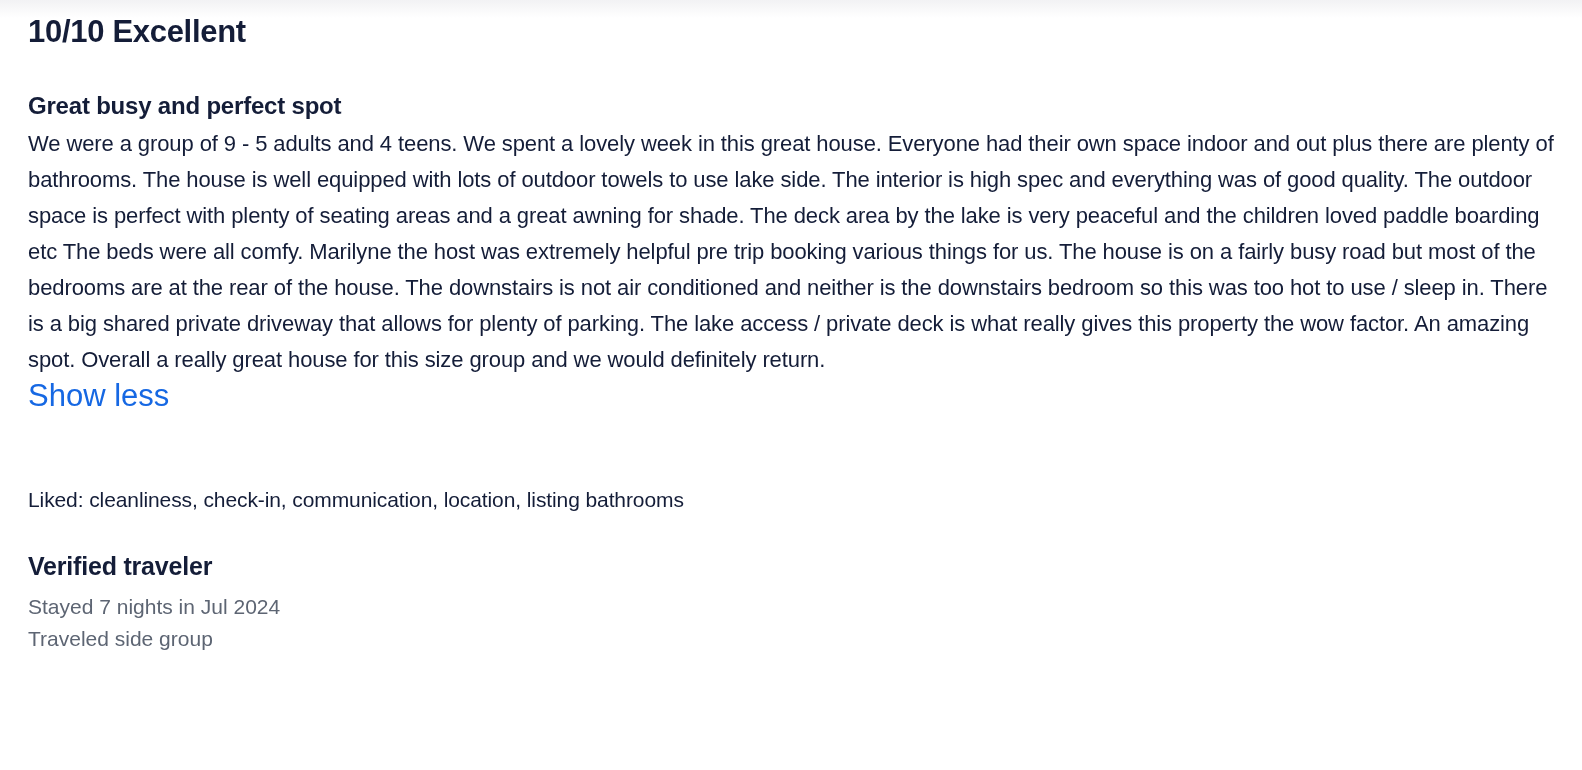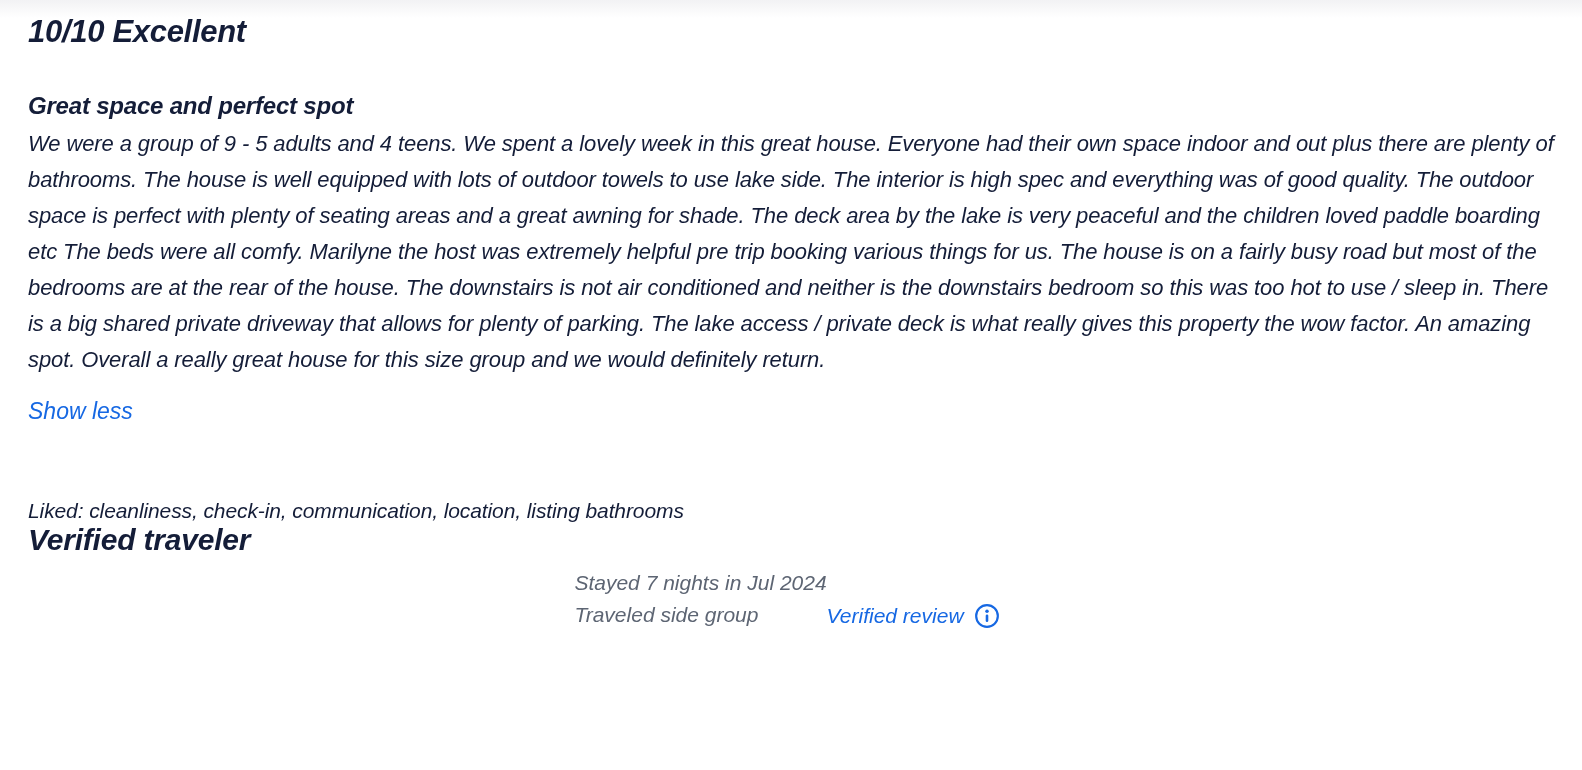--- a/index.html
+++ b/index.html
@@ -14,21 +14,20 @@
     position: absolute;
     top: 0; left: 0; right: 0;
     height: 18px;
     background: linear-gradient(to bottom, #f2f2f4 0%, rgba(255,255,255,0) 100%);
     pointer-events: none;
   }
   .page {
     position: relative;
     padding: 14px 24px 0 28px;
     color: var(--text, #141d38);
-    font-style: italic;
   }
   .score-heading {
     font-size: 31px;
     font-weight: 700;
     letter-spacing: -0.3px;
     color: var(--text, #141d38);
   }
   .review-title {
     margin-top: 42px;
     font-size: 24px;
@@ -40,42 +39,43 @@
     margin-top: 6px;
     font-size: 22px;
     line-height: 36px;
     font-weight: 400;
     letter-spacing: -0.1px;
     color: var(--text, #141d38);
     max-width: 1526px;
   }
   .show-less {
     display: inline-block;
-    margin-top: 20px;
-    font-size: 23px;
+    margin-top: 0;
+    font-size: 31px;
     color: var(--link, #1668e3);
     text-decoration: none;
     cursor: pointer;
   }
   .liked-line {
     margin-top: 74px;
     font-size: 21px;
     letter-spacing: -0.1px;
     color: var(--text, #141d38);
   }
   .reviewer-name {
-    font-size: 30px;
+    margin-top: 40px;
+    font-size: 25px;
     font-weight: 700;
     letter-spacing: -0.2px;
     color: var(--text, #141d38);
   }
   .footer-row {
     margin-top: 10px;
     display: flex;
-    justify-content: center;
+    justify-content: flex-start;
     align-items: flex-end;
   }
   .stay-block {
     font-size: 21px;
     line-height: 32px;
     color: var(--muted, #5d6573);
   }
   .verified-link {
     display: inline-flex;
     align-items: center;
@@ -91,41 +91,31 @@
 </style>
 </head>
 <body>
 
 <div class="top-shadow"></div>
 
 <div class="page">
 
   <h2 class="score-heading">10/10 Excellent</h2>
 
-  <h3 class="review-title">Great space and perfect spot</h3>
+  <h3 class="review-title">Great busy and perfect spot</h3>
 
   <p class="review-body">We were a group of 9 - 5 adults and 4 teens. We spent a lovely week in this great house. Everyone had their own space indoor and out plus there are plenty of bathrooms. The house is well equipped with lots of outdoor towels to use lake side. The interior is high spec and everything was of good quality. The outdoor space is perfect with plenty of seating areas and a great awning for shade. The deck area by the lake is very peaceful and the children loved paddle boarding etc The beds were all comfy. Marilyne the host was extremely helpful pre trip booking various things for us. The house is on a fairly busy road but most of the bedrooms are at the rear of the house. The downstairs is not air conditioned and neither is the downstairs bedroom so this was too hot to use / sleep in. There is a big shared private driveway that allows for plenty of parking. The lake access / private deck is what really gives this property the wow factor. An amazing spot. Overall a really great house for this size group and we would definitely return.</p>
 
   <a class="show-less">Show less</a>
 
   <p class="liked-line">Liked: cleanliness, check-in, communication, location, listing bathrooms</p>
 
   <h4 class="reviewer-name">Verified traveler</h4>
 
   <div class="footer-row">
     <div class="stay-block">
       <div>Stayed 7 nights in Jul 2024</div>
       <div>Traveled side group</div>
     </div>
 
-    <a class="verified-link">
-      <span>Verified review</span>
-      <span class="info-icon">
-        <svg width="26" height="26" viewBox="0 0 24 24" fill="none">
-          <circle cx="12" cy="12" r="10" stroke="#1668e3" stroke-width="2"></circle>
-          <circle cx="12" cy="7.6" r="1.6" fill="#1668e3"></circle>
-          <rect x="10.8" y="10.6" width="2.4" height="7" rx="1.2" fill="#1668e3"></rect>
-        </svg>
-      </span>
-    </a>
   </div>
 
 </div>
 
 </body></html>

